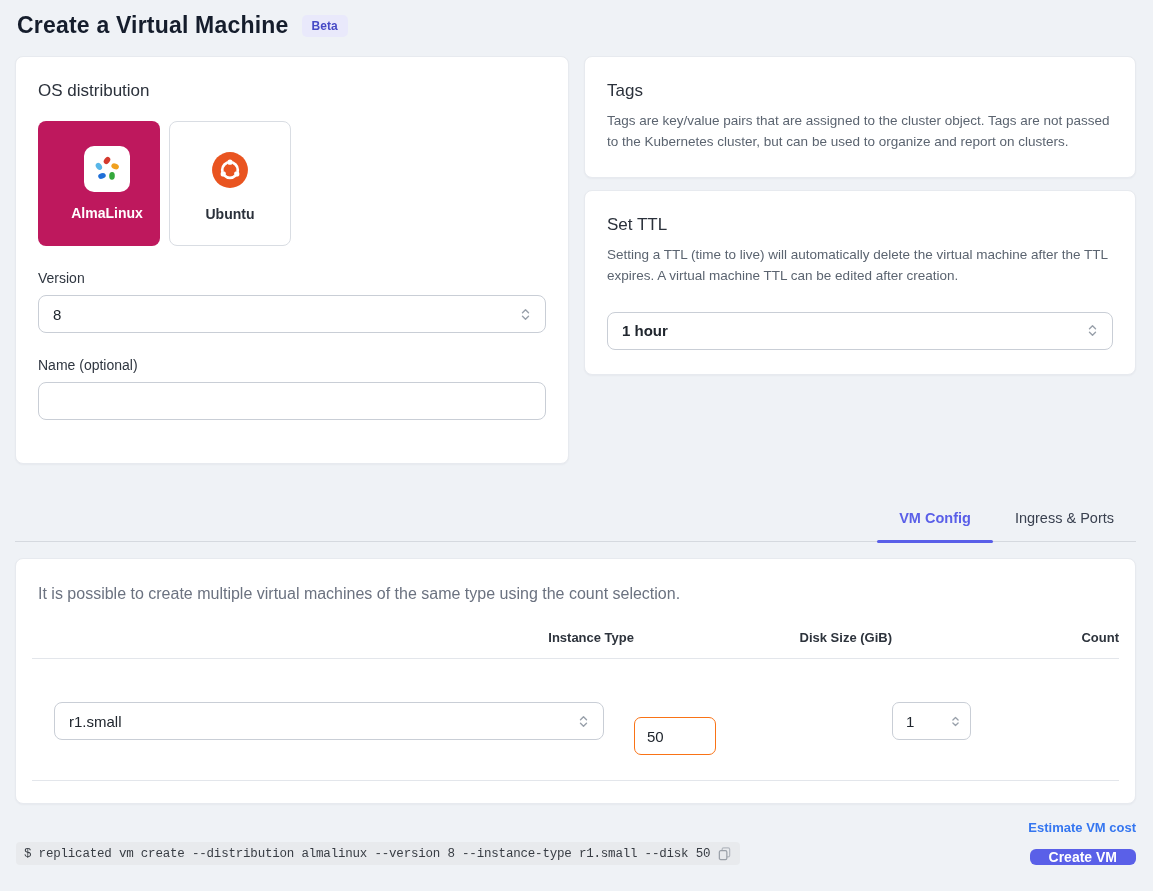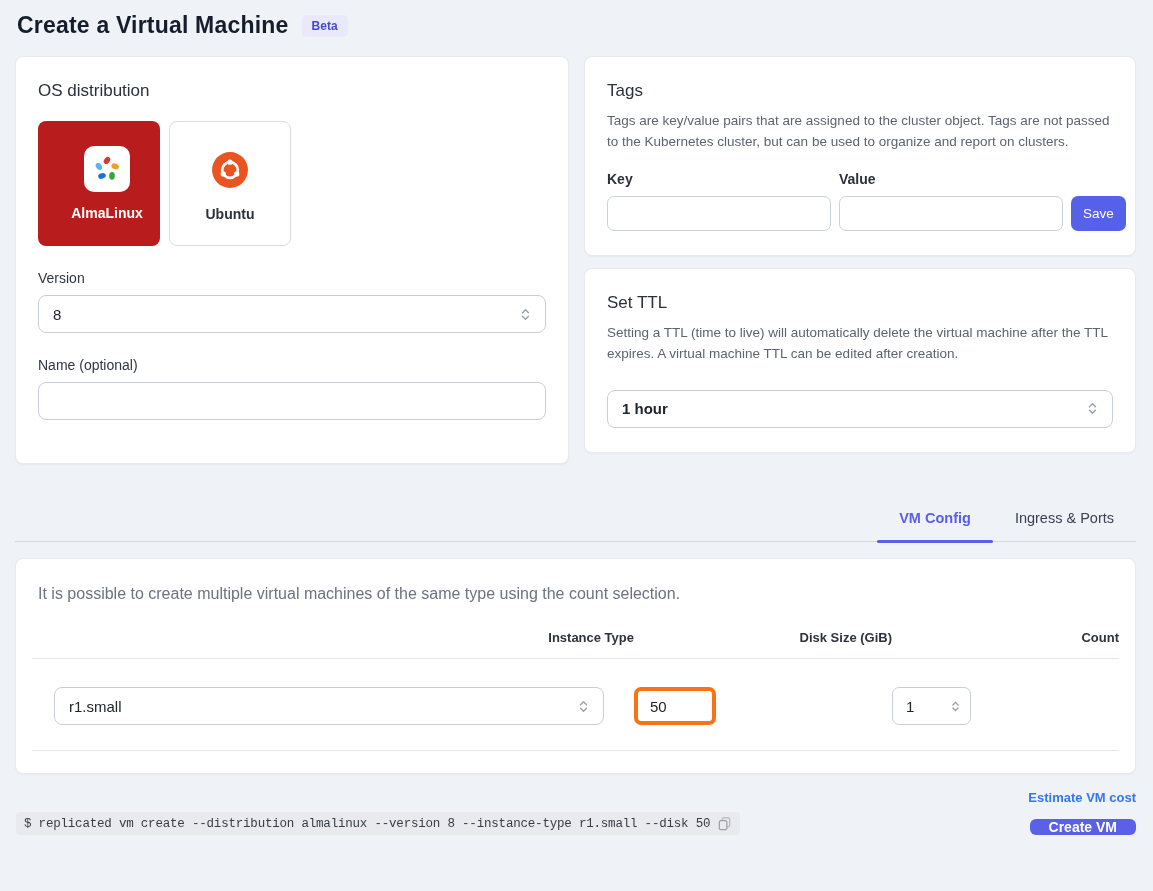--- a/index.html
+++ b/index.html
@@ -31,21 +31,21 @@
   .card-title { font-size:17px; font-weight:400; color:#2b313b; }
   .card-desc { font-size:13.5px; line-height:1.55; color:#5b6470; margin-top:10px; }
 
   
   .os-card { min-height:408px; }
   .os-tiles { display:flex; gap:9px; margin-top:20px; }
   .os-tile {
     width:122px; height:125px; border-radius:8px; display:flex; flex-direction:column;
     align-items:center; padding-top:25px; gap:13px; cursor:pointer;
   }
-  .os-tile.selected { background:#b91c1c;padding-left:16px; }
+  .os-tile.selected { background:#be185d;padding-left:16px; }
   .os-tile.unselected { background:#fff; border:1px solid #d9dde3; }
   .os-tile .icon-box {
     width:46px; height:46px; background:#fff; border-radius:10px;
     display:flex; align-items:center; justify-content:center;
   }
   .os-tile.unselected .icon-box { width:46px; height:46px; }
   .os-tile-label { font-size:14px; font-weight:700; }
   .os-tile.selected .os-tile-label { color:#fff; }
   .os-tile.unselected .os-tile-label { color:#2b313b; }
 
@@ -92,23 +92,23 @@
   
   .vm-card { margin-top:16px; padding:26px 0 22px; }
   .vm-note { font-size:16px; color:#6b7280; padding:0 22px; }
   .vm-table { margin:27px 16px 0; }
   .vm-grid { display:grid; grid-template-columns:580px 258px auto; padding-left:22px; align-items:center; }
   .vm-head { padding-bottom:13px; border-bottom:1px solid #e3e6eb; }
   .vm-col-label { font-size:13px; font-weight:700; color:#2d333c;text-align:right; }
   .vm-row { padding-top:28px; padding-bottom:25px; border-bottom:1px solid #e3e6eb; }
   .instance-select { width:550px; }
   .disk-input {
-    width:82px; height:38px; border:4px solid #f97316; border-radius:7px;
+    width:82px; height:38px; border:1px solid #f97316; border-radius:7px;
     font-family:"Liberation Sans",sans-serif; font-size:15px; color:#20262e;
-    padding:0 12px; outline:none;
+    padding:0 12px; outline:none;margin-top:30px;
   }
   .count-box {
     width:79px; height:38px; border:1px solid #c9ced6; border-radius:7px; background:#fff;
     display:flex; align-items:center; justify-content:space-between; padding:0 8px 0 0;
   }
   .count-input {
     width:42px; border:none; outline:none; font-family:"Liberation Sans",sans-serif;
     font-size:15px; color:#20262e; padding:0 0 0 13px; background:transparent;
   }
 
@@ -201,31 +201,20 @@
 
       <div class="field-label mt24">Name (optional)</div>
       <input class="text-input mt8" value="" style="">
     </div>
 
     <div class="right-col">
 
       <div class="card card-pad">
         <div class="card-title">Tags</div>
         <div class="card-desc">Tags are key/value pairs that are assigned to the cluster object. Tags are not passed to the Kubernetes cluster, but can be used to organize and report on clusters.</div>
-        <div class="kv-row">
-          <div class="kv-field">
-            <div class="kv-label">Key</div>
-            <input class="kv-input" value="" style="">
-          </div>
-          <div class="kv-field">
-            <div class="kv-label">Value</div>
-            <input class="kv-input" value="" style="">
-          </div>
-          <button class="save-btn">Save</button>
-        </div>
       </div>
 
       <div class="card card-pad">
         <div class="card-title">Set TTL</div>
         <div class="card-desc">Setting a TTL (time to live) will automatically delete the virtual machine after the TTL expires. A virtual machine TTL can be edited after creation.</div>
         <div class="select-box" style="margin-top:25px;font-weight:bold;">
           <span>1 hour</span>
           <svg class="chev" width="15" height="15" viewBox="0 0 16 16">
             <path d="M4.8 6.1 L8 3 L11.2 6.1 M4.8 9.9 L8 13 L11.2 9.9" fill="none" stroke="#98a0aa" stroke-width="1.5" stroke-linecap="round" stroke-linejoin="round"></path>
           </svg>

